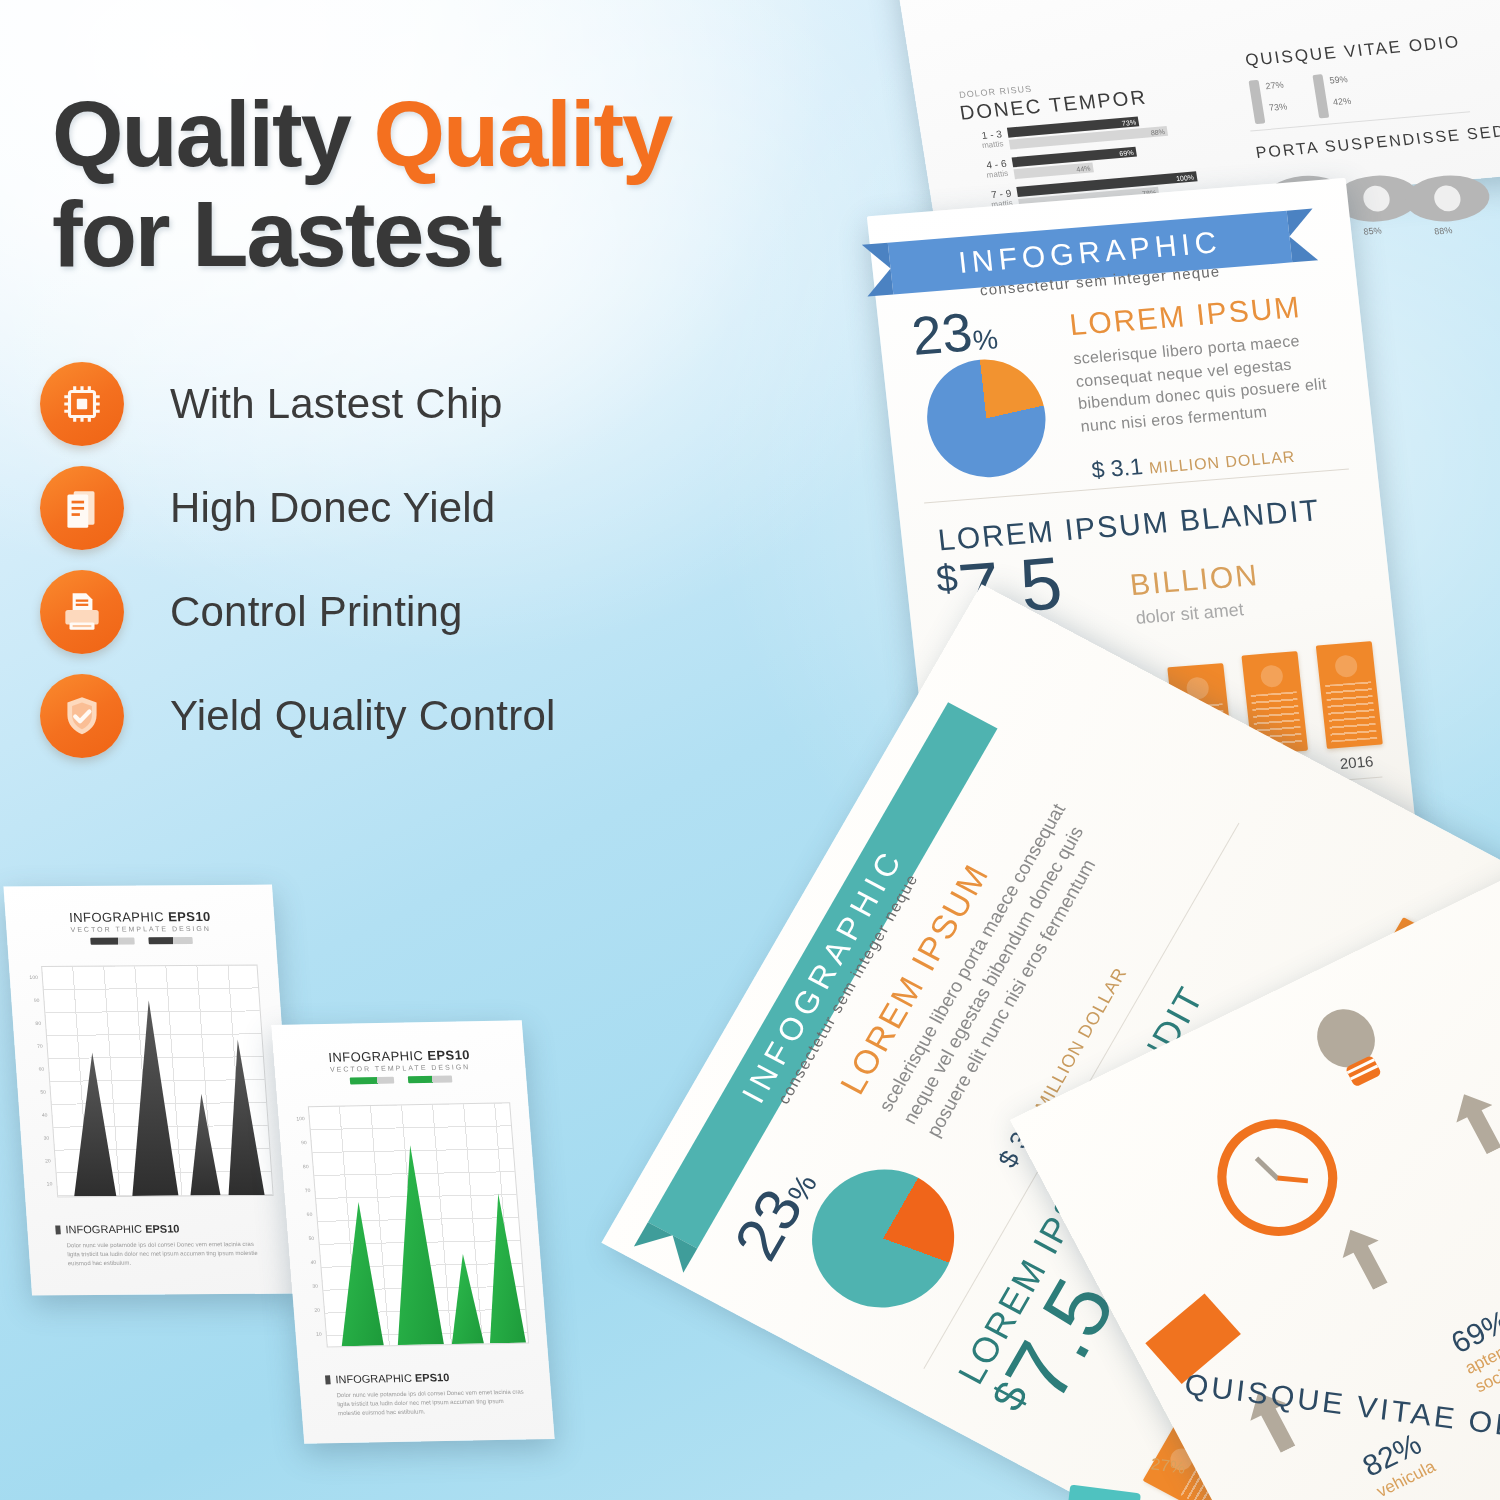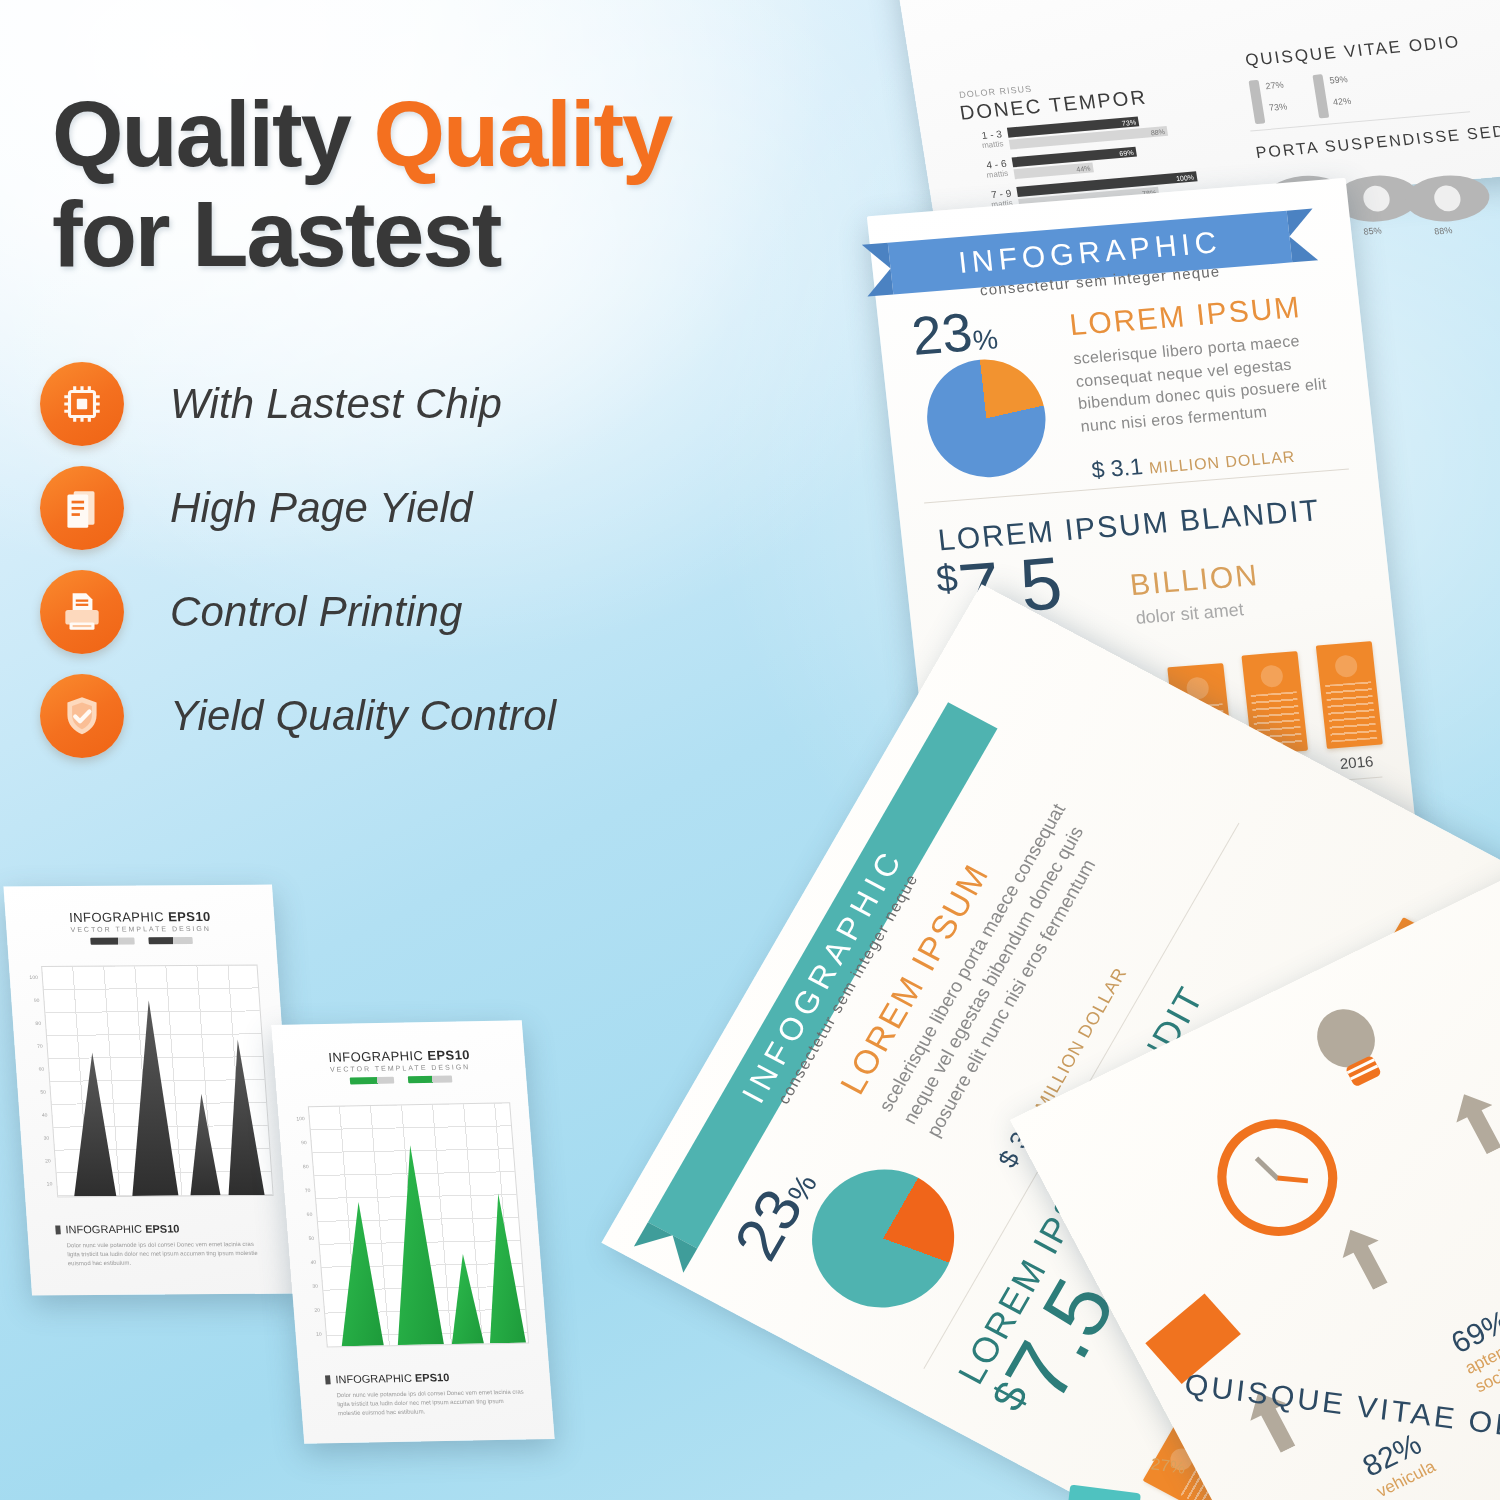--- a/index.html
+++ b/index.html
@@ -27,21 +27,21 @@
   .headline .accent{color:#f4701f;}
 
   
   .features{position:absolute;left:40px;top:352px;width:680px;}
   .feature{display:flex;align-items:center;height:104px;}
   .ficon{width:84px;height:84px;border-radius:50%;flex:0 0 84px;
     background:linear-gradient(150deg,#fa8b2e 0%,#f4701f 52%,#ef6415 100%);
     box-shadow:0 4px 10px rgba(120,90,60,0.26);
     display:flex;align-items:center;justify-content:center;}
   .ficon svg{width:50px;height:50px;display:block;}
-  .flabel{margin-left:46px;font-size:42px;color:#3b3b3b;letter-spacing:.2px;white-space:nowrap;font-style:italic;}
+  .flabel{margin-left:46px;font-size:42px;color:#3b3b3b;letter-spacing:.2px;white-space:nowrap;}
 
   
   .sheet{position:absolute;background:#fdfcfa;
     box-shadow:0 10px 30px rgba(60,90,110,0.30);}
 
   
   #mainInfo{left:905px;top:195px;width:480px;height:720px;
     transform:rotate(-6.2deg) skewY(1.6deg);transform-origin:50% 50%;
     background:linear-gradient(175deg,#ffffff 0%,#fbfaf7 60%,#f2efe9 100%);
     border-radius:2px;}
@@ -227,21 +227,21 @@
     <div class="feature">
       <div class="ficon">
         <svg viewBox="0 0 48 48">
           <rect x="16" y="8" width="20" height="32" rx="1.5" fill="#fde4cf"></rect>
           <rect x="10" y="11" width="20" height="32" rx="1.5" fill="#fffaf5"></rect>
           <rect x="14" y="17" width="12" height="2.6" fill="#f4701f"></rect>
           <rect x="14" y="23" width="12" height="2.6" fill="#f4701f"></rect>
           <rect x="14" y="29" width="8" height="2.6" fill="#f4701f"></rect>
         </svg>
       </div>
-      <div class="flabel">High Page Yield</div>
+      <div class="flabel">High Donec Yield</div>
     </div>
 
     <div class="feature">
       <div class="ficon">
         <svg viewBox="0 0 48 48">
           <path d="M15 6h13l6 6v10H15z" fill="#fffaf5"></path>
           <rect x="18" y="12" width="12" height="2.2" fill="#f4701f"></rect>
           <rect x="18" y="16" width="12" height="2.2" fill="#f4701f"></rect>
           <rect x="8" y="22" width="32" height="14" rx="2.5" fill="#fdd9bd"></rect>
           <rect x="12" y="34" width="24" height="7" rx="1.5" fill="#fffaf5"></rect>

